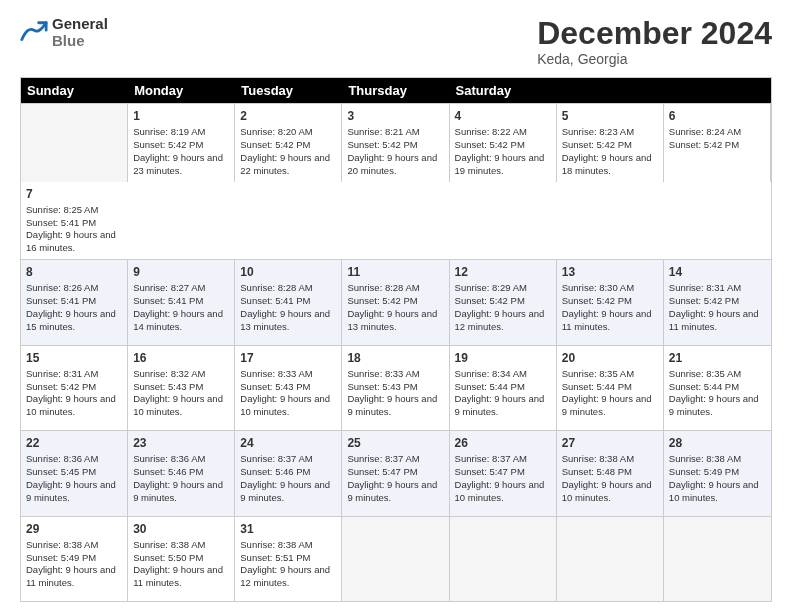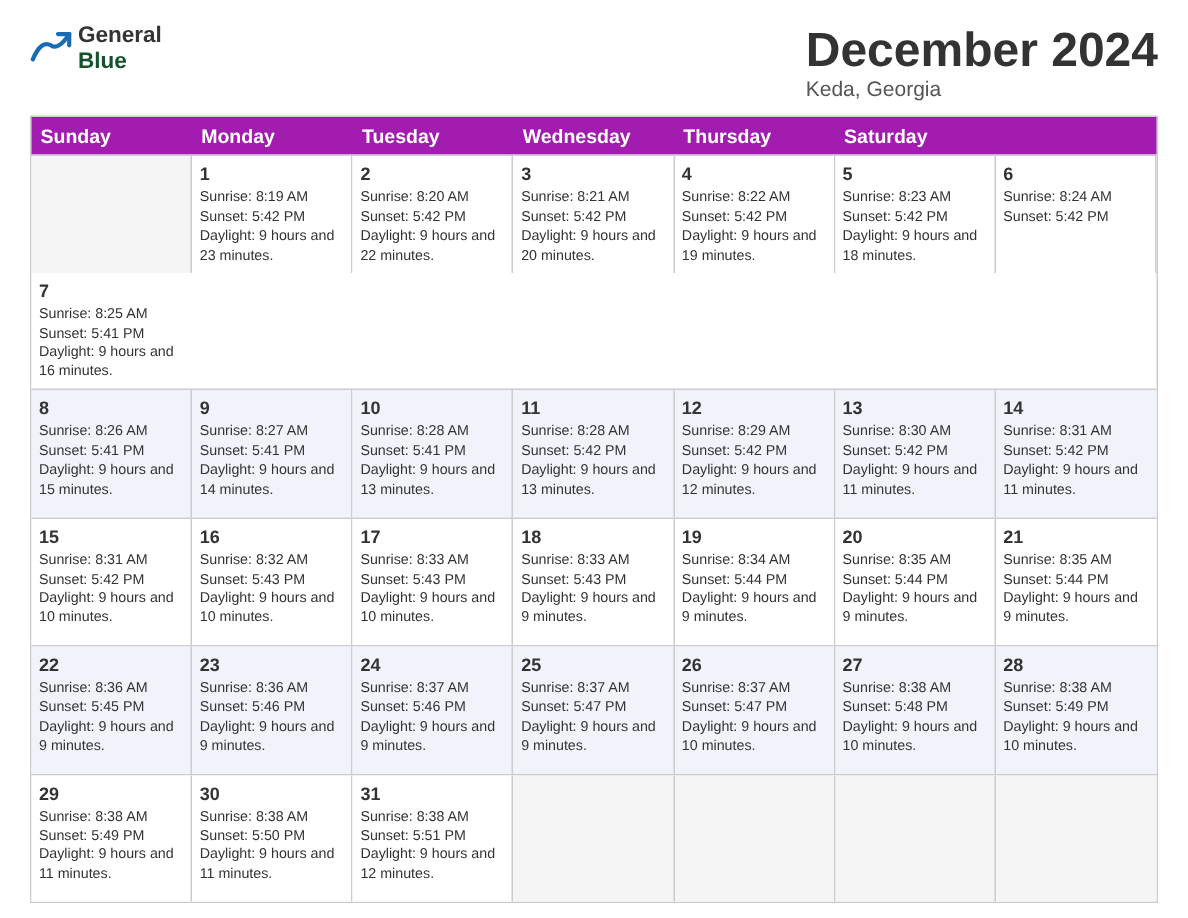--- a/index.html
+++ b/index.html
@@ -47,21 +47,21 @@
     }
     .calendar {
       flex: 1;
       display: flex;
       flex-direction: column;
       border: 1px solid #ccc;
     }
     .cal-header-row {
       display: grid;
       grid-template-columns: repeat(7, 1fr);
-      background: #a21caf;
+      background: #000000;
     }
     .cal-header-cell {
       color: #fff;
       font-size: 13px;
       font-weight: bold;
       padding: 5px 6px;
       text-align: left;
     }
     .cal-body {
       flex: 1;
@@ -107,35 +107,34 @@
 
 <div class="page">
   <div class="header">
     <div class="logo">
       <svg class="logo-icon" viewBox="0 0 30 30">
         <path d="M2 22 Q8 8 15 12 Q20 16 28 4" stroke="#1a6bb5" stroke-width="3" fill="none" stroke-linecap="round"></path>
         <path d="M20 4 L28 4 L28 12" stroke="#1a6bb5" stroke-width="3" fill="none" stroke-linecap="round" stroke-linejoin="round"></path>
       </svg>
       <div>
         <div style="font-size:15px;font-weight:bold;color:#333;line-height:1.1;">General</div>
-        <div style="font-size:15px;font-weight:bold;color:#14532d;line-height:1.1;">Blue</div>
+        <div style="font-size:15px;font-weight:bold;color:#737373;line-height:1.1;">Blue</div>
       </div>
     </div>
     <div class="title-block">
       <div class="main-title">December 2024</div>
       <div class="subtitle">Keda, Georgia</div>
     </div>
   </div>
 
   <div class="calendar">
     <div class="cal-header-row" id="cal-header">
         <div class="cal-header-cell">Sunday</div>
         <div class="cal-header-cell">Monday</div>
         <div class="cal-header-cell">Tuesday</div>
-        <div class="cal-header-cell">Wednesday</div>
         <div class="cal-header-cell">Thursday</div>
         <div class="cal-header-cell">Saturday</div>
       </div>
     <div class="cal-body" id="cal-body">
         <div class="cal-row">
           <div class="cal-cell empty"></div>
           <div class="cal-cell"><span class="day-num">1</span><span>Sunrise: 8:19 AM</span><br><span>Sunset: 5:42 PM</span><br><span>Daylight: 9 hours and 23 minutes.</span></div>
           <div class="cal-cell"><span class="day-num">2</span><span>Sunrise: 8:20 AM</span><br><span>Sunset: 5:42 PM</span><br><span>Daylight: 9 hours and 22 minutes.</span></div>
           <div class="cal-cell"><span class="day-num">3</span><span>Sunrise: 8:21 AM</span><br><span>Sunset: 5:42 PM</span><br><span>Daylight: 9 hours and 20 minutes.</span></div>
           <div class="cal-cell"><span class="day-num">4</span><span>Sunrise: 8:22 AM</span><br><span>Sunset: 5:42 PM</span><br><span>Daylight: 9 hours and 19 minutes.</span></div>

